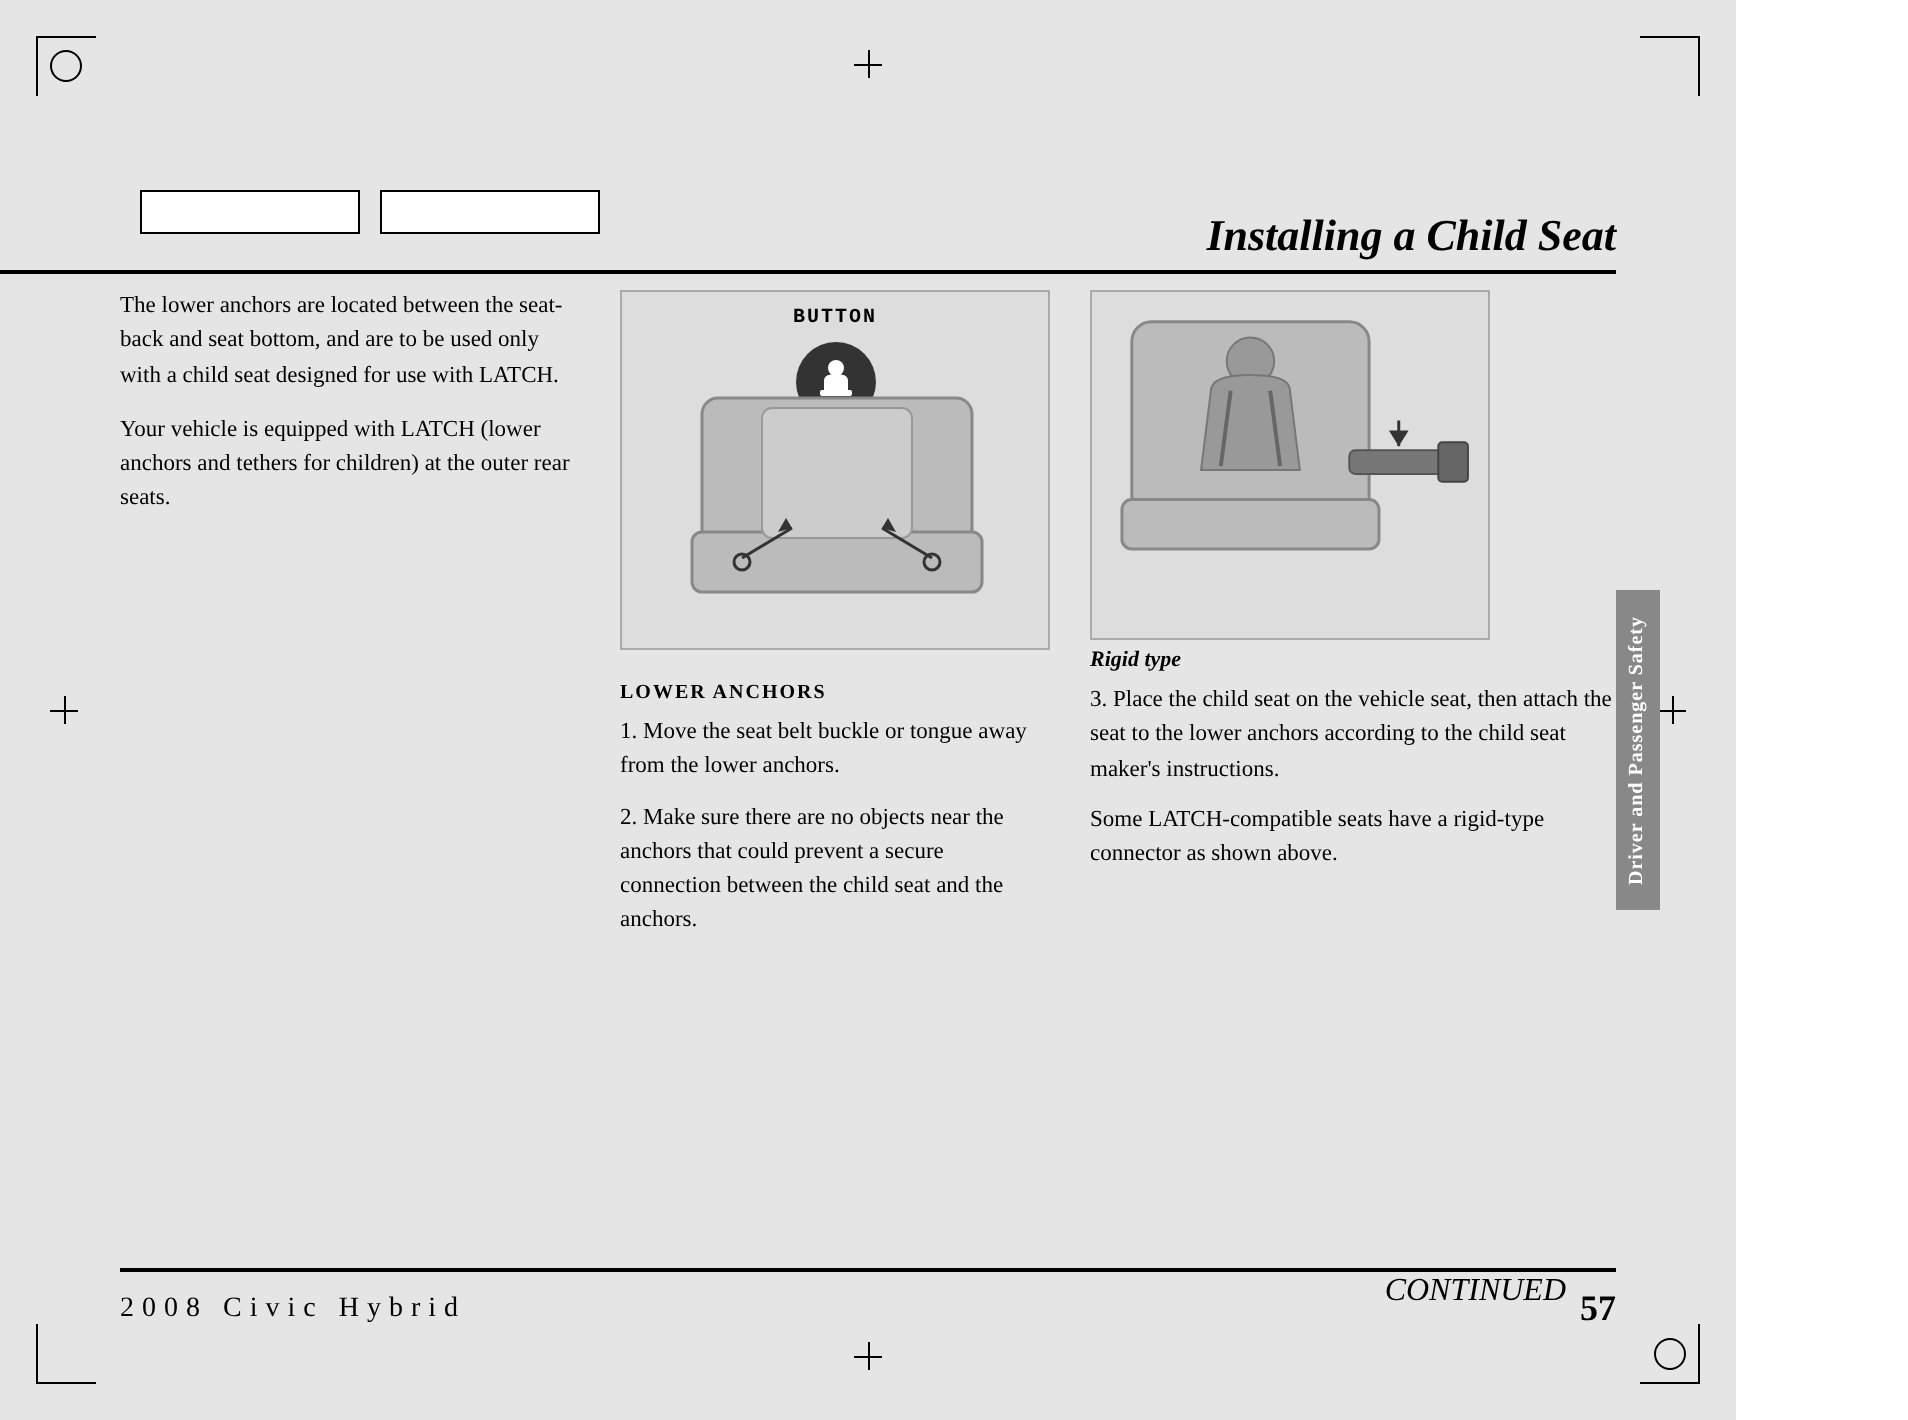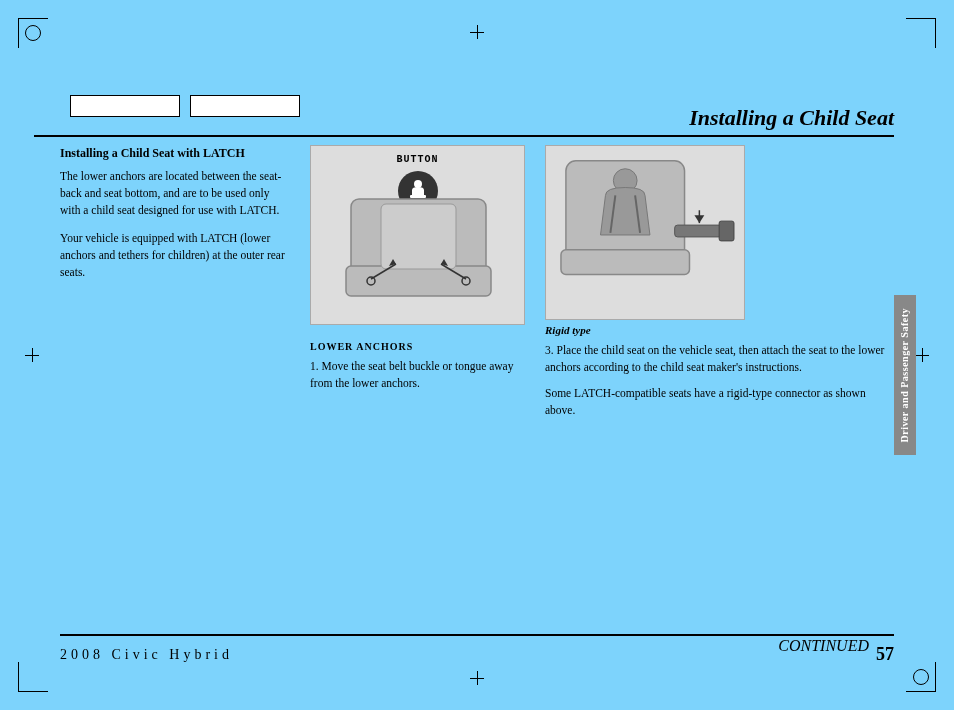--- a/index.html
+++ b/index.html
@@ -9,24 +9,24 @@
       background: #fff;
       font-family: Georgia, 'Times New Roman', serif;
       font-size: 12px;
       color: #000;
       overflow: hidden;
       position: relative;
     }
 
     
     .page {
-      width: 954px;
+      width: 868px;
       height: 710px;
       position: relative;
-      background: #7dd3fc;
+      background: #e5e5e5;
     }
 
     
     .corner-mark {
       position: absolute;
       width: 30px;
       height: 30px;
     }
     .corner-mark.tl { top: 18px; left: 18px; border-top: 1.5px solid #000; border-left: 1.5px solid #000; }
     .corner-mark.tr { top: 18px; right: 18px; border-top: 1.5px solid #000; border-right: 1.5px solid #000; }
@@ -292,21 +292,20 @@
   </div>
 
   <div class="title-area">
     <h1>Installing a Child Seat</h1>
     <div class="title-underline"></div>
   </div>
 
   <div class="content-area">
 
     <div class="left-col">
-      <h2>Installing a Child Seat with LATCH</h2>
       <p>The lower anchors are located between the seat-back and seat bottom, and are to be used only with a child seat designed for use with LATCH.</p>
       <p>Your vehicle is equipped with LATCH (lower anchors and tethers for children) at the outer rear seats.</p>
     </div>
 
     <div class="mid-col">
 
       <div class="mid-img-box">
         <span class="button-label">BUTTON</span>
 
         <div class="child-icon">
@@ -332,20 +331,21 @@
           <polygon points="75,70 68,72 72,65" fill="#333"></polygon>
           <polygon points="120,70 127,72 123,65" fill="#333"></polygon>
 
           <circle cx="50" cy="87" r="4" fill="none" stroke="#333" stroke-width="1.5"></circle>
           <circle cx="145" cy="87" r="4" fill="none" stroke="#333" stroke-width="1.5"></circle>
         </svg>
       </div>
       <div class="lower-anchors-label">LOWER ANCHORS</div>
 
       <p class="install-text">1. Move the seat belt buckle or tongue away from the lower anchors.</p>
+      <p class="install-text">2. Make sure there are no objects near the anchors that could prevent a secure connection between the child seat and the anchors.</p>
     </div>
 
     <div class="right-col">
 
       <div class="right-img-box">
         
         <svg style="width:100%;height:100%;" viewBox="0 0 200 175">
 
           <rect width="200" height="175" fill="#ddd"></rect>
 

